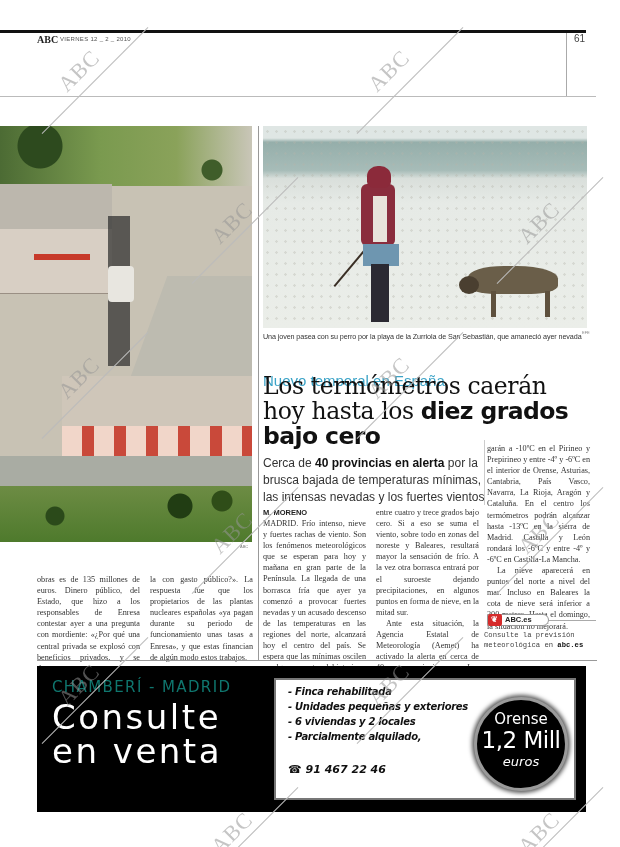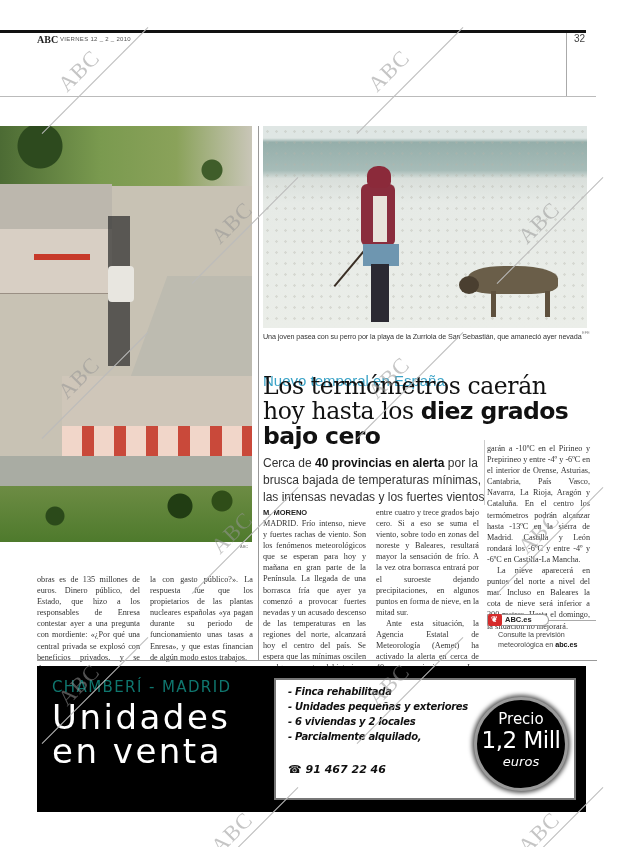--- a/index.html
+++ b/index.html
@@ -62,21 +62,21 @@
 .colL2{left:150px;top:574px;width:103px}
 
 .vsep1{left:258px;top:126px;width:1px;height:534px;background:#999}
 .vsep2{left:484px;top:440px;width:1px;height:65px;background:#ccc}
 
 .abces-box{left:487px;top:614px;width:62px;height:12px;border:1px solid #999;border-radius:0 6px 6px 0;background:#fff}
 .abces-logo{left:488px;top:614px;width:14px;height:12px;background:#d52b2b;border-radius:2px}
 .abces-glyph{left:491px;top:615px;font-size:8px;color:#fff;font-family:"Liberation Sans",sans-serif;font-weight:bold}
 .abces-label{left:505px;top:615px;font-size:7.5px;font-weight:bold;font-family:"Liberation Sans",sans-serif;color:#222}
 .abces-line{left:549px;top:620px;width:47px;height:1px;background:#aaa}
-.abces-text{left:498px;top:630px;width:110px;font-size:7.2px;line-height:10px;color:#444;font-family:Liberation Sans, sans-serif}
+.abces-text{left:484px;top:630px;width:110px;font-size:7.2px;line-height:10px;color:#444;font-family:Liberation Mono, monospace}
 .abces-text b{color:#111}
 
 .hline-bottom{left:37px;top:660px;width:560px;height:1px;background:#999}
 
 
 .ad{left:37px;top:666px;width:549px;height:146px;background:#000}
 .ad-white{left:274px;top:678px;width:302px;height:122px;background:#fff;border:2px solid #777}
 .ad-loc{left:52px;top:678px;font-size:15px;color:#0f766e;font-family:"DejaVu Sans",sans-serif;letter-spacing:1.4px}
 .ad-big{left:52px;top:700px;font-size:34px;line-height:34px;color:#fff;font-family:"DejaVu Sans",sans-serif;letter-spacing:2.5px}
 .ad-feat{left:288px;top:684px;font-size:10px;line-height:15px;color:#111;font-family:"DejaVu Sans",sans-serif;font-weight:bold;font-style:italic;letter-spacing:-.3px}
@@ -89,21 +89,21 @@
 
 .wm{position:absolute;width:150px;height:1px;background:#bbb;transform:rotate(-45deg);transform-origin:center}
 .wmt{position:absolute;font-size:22px;color:rgba(150,150,150,.55);font-family:"Liberation Serif",serif;transform:rotate(-45deg);letter-spacing:1px}
 </style>
 </head>
 <body>
 
 <div class="abs topbar"></div>
 <div class="abs hdr-abc">ABC</div>
 <div class="abs hdr-date">VIERNES 12 _ 2 _ 2010</div>
-<div class="abs pageno">32</div>
+<div class="abs pageno">61</div>
 <div class="abs vline-top"></div>
 <div class="abs hline-top"></div>
 
 <div class="abs aerial">
   <div class="abs grass1"></div>
   <div class="abs road"></div>
   <div class="abs bldg1"></div>
   <div class="abs bldg1top"></div>
   <div class="abs shadow"></div>
   <div class="abs redband" style="top:128px"></div>
@@ -172,34 +172,34 @@
   <span>Consulte la previsión meteorológica en</span>
   <b>abc.es</b>
 </div>
 
 <div class="abs hline-bottom"></div>
 
 <div class="abs ad"></div>
 <div class="abs ad-white"></div>
 <div class="abs ad-loc">CHAMBERÍ - MADRID</div>
 <div class="abs ad-big">
-  <div>Unidades</div>
+  <div>Consulte</div>
   <div>en venta</div>
 </div>
 <div class="abs ad-feat">
   <div>- Finca rehabilitada</div>
   <div>- Unidades pequeñas y exteriores</div>
   <div>- 6 viviendas y 2 locales</div>
   <div>- Parcialmente alquilado,</div>
 </div>
 <div class="abs ad-phone">
   <div><span>☎</span> <span>91 467 22 46</span></div>
 </div>
 <div class="abs ad-circle"></div>
-<div class="abs ad-price1">Precio</div>
+<div class="abs ad-price1">Orense</div>
 <div class="abs ad-price2">1,2 Mill</div>
 <div class="abs ad-price3">euros</div>
 
 <div class="wm" style="left:20px;top:80px"></div>
 <div class="wmt" style="left:55px;top:58px">ABC</div>
 <div class="wm" style="left:335px;top:80px"></div>
 <div class="wmt" style="left:365px;top:58px">ABC</div>
 <div class="wm" style="left:170px;top:230px"></div>
 <div class="wmt" style="left:208px;top:210px">ABC</div>
 <div class="wm" style="left:475px;top:230px"></div>

